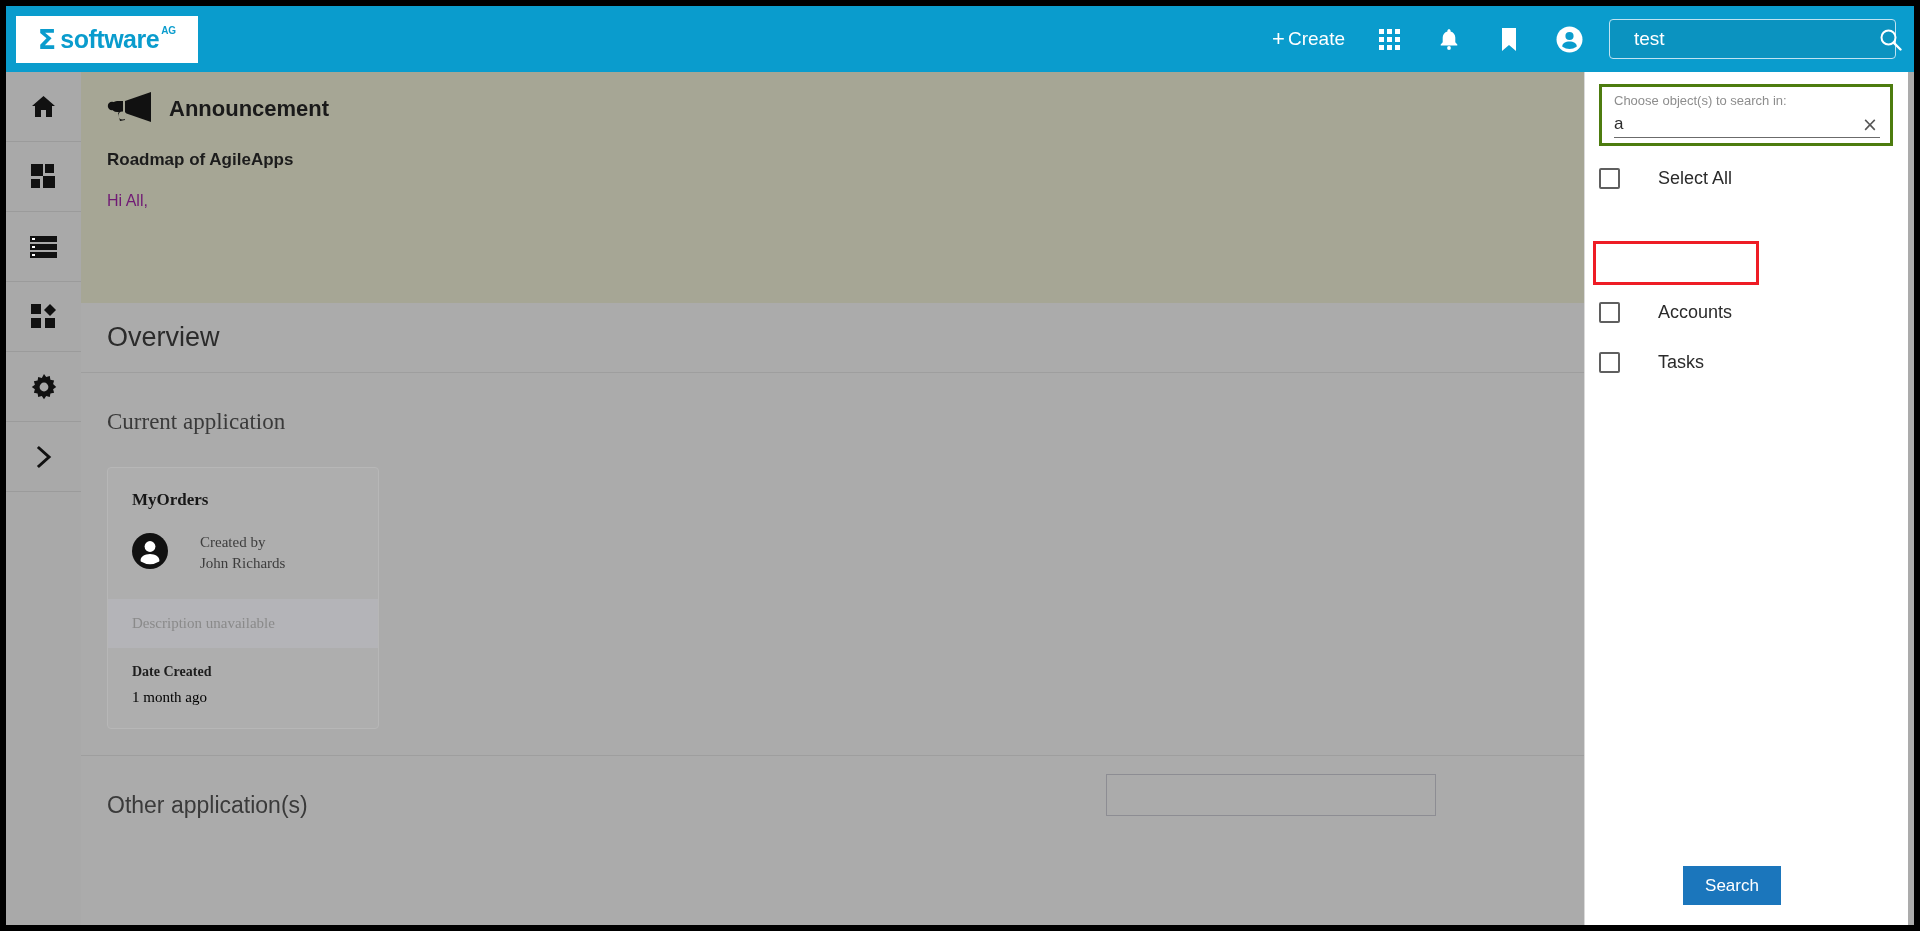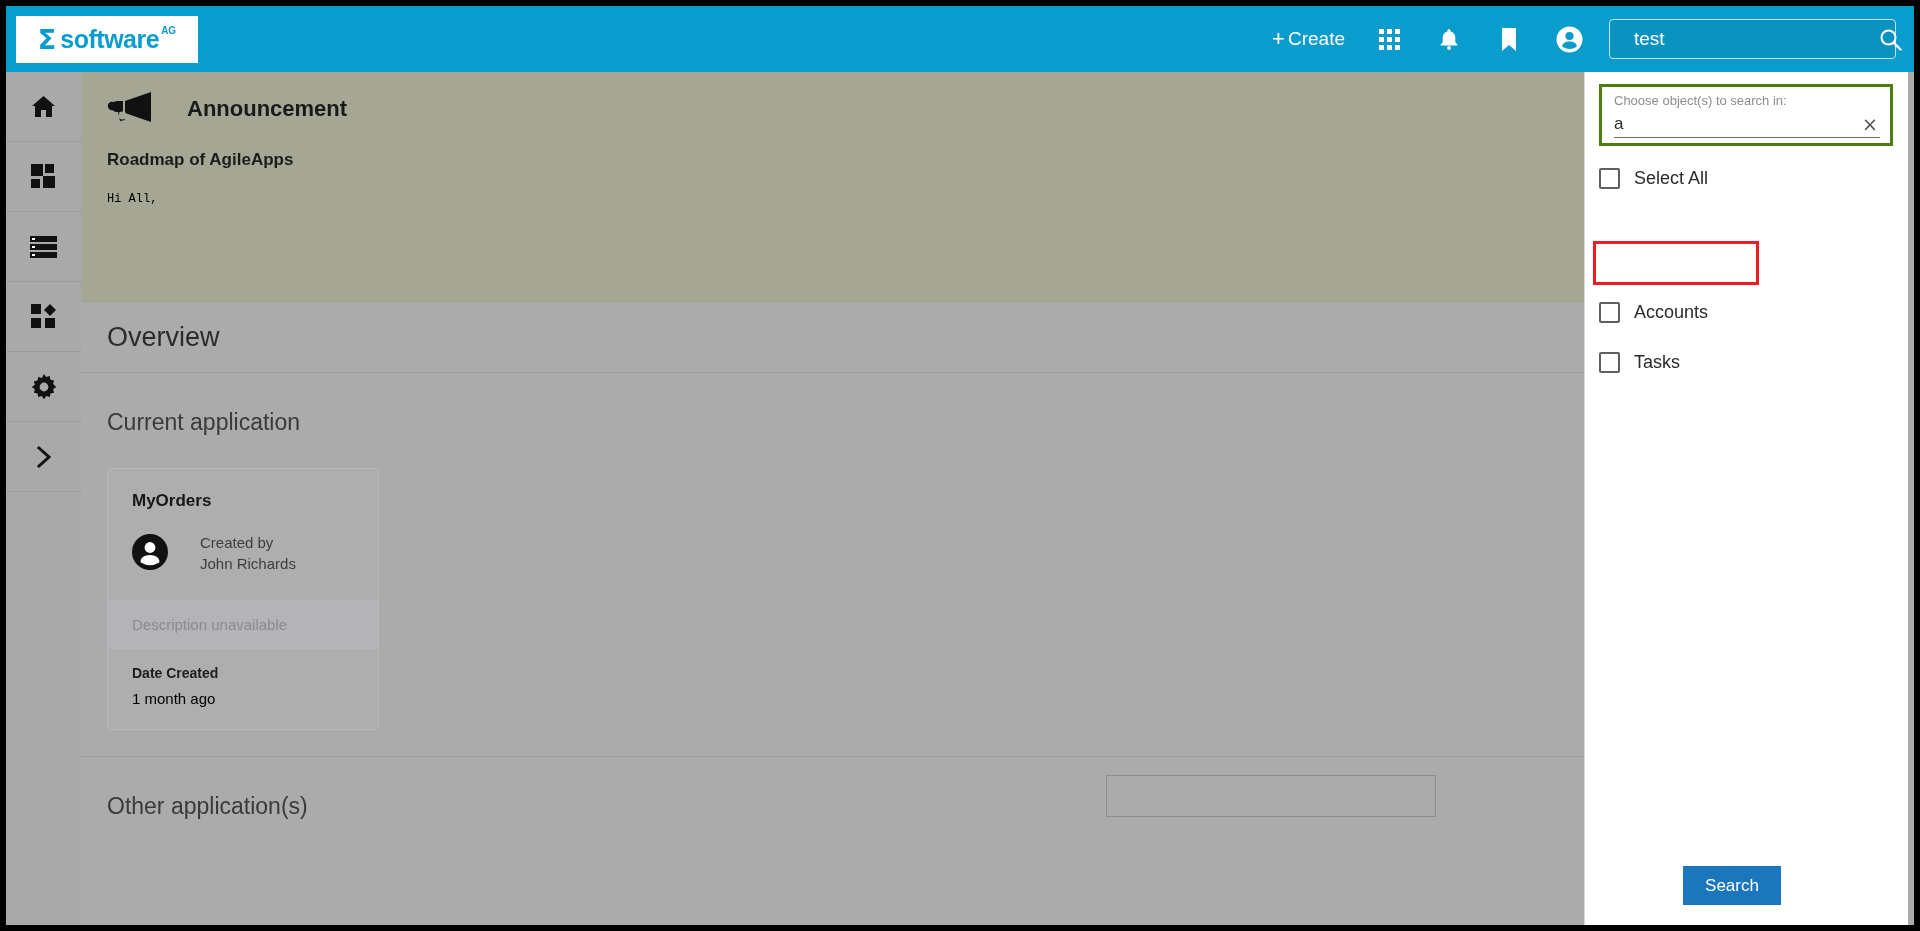--- a/index.html
+++ b/index.html
@@ -100,35 +100,35 @@
     width: 1833px; height: 859px;
     background: #ababab;
     overflow: hidden;
   }
   .announce {
     width: 1504px; height: 231px;
     background: #a6a695;
     padding: 18px 26px 0 26px;
   }
   .announce-head {
-    display: flex; align-items: center; gap: 32px; margin-bottom: 22px;
+    display: flex; align-items: center; gap: 14px; margin-bottom: 22px;
   }
   .announce-title { font-size: 22px; font-weight: bold; color: #1a1a1a; }
   .announce-sub { font-size: 17px; font-weight: bold; color: #1c1c1c; margin-bottom: 22px; }
-  .announce-body { font-size: 12px; color: #000000; font-family: Liberation Mono, monospace; }
+  .announce-body { font-size: 16px; color: #701a75; }
 
   .overview-bar {
     width: 1504px; height: 70px;
     display: flex; align-items: center;
     padding-left: 26px;
     border-bottom: 1px solid #9e9e9e;
   }
   .overview-title { font-size: 27px; color: #2b2b2b; font-weight: 400; }
 
-  .section-pad { padding: 36px 0 0 26px; }
+  .section-pad { padding: 36px 0 0 26px; font-family: Liberation Serif, serif; }
   .section-title { font-size: 23px; color: #3a3a3a; font-weight: 400; }
 
   .app-card {
     margin-top: 32px;
     width: 272px;
     border: 1px solid #b7b7b7;
     border-radius: 4px;
     background: #aeaeae;
   }
   .app-card-top { padding: 22px 24px 26px 24px; }
@@ -194,21 +194,21 @@
     font-size: 17px; color: #2d2d2d;
     font-family: "Liberation Sans", sans-serif;
   }
   .panel-clear {
     cursor: pointer; color: #555; font-size: 19px;
     line-height: 1; padding: 0 2px; font-family: "DejaVu Sans", sans-serif;
   }
 
   .opt-row {
     position: absolute; left: 14px;
-    display: flex; align-items: center; gap: 14px;
+    display: flex; align-items: center; gap: 38px;
     cursor: pointer; user-select: none;
   }
   .chk {
     width: 21px; height: 21px;
     border: 2px solid #5f5f5f; border-radius: 2px;
     background: #fff; flex: none;
   }
   .opt-label { font-size: 18px; color: #2b2b2b; }
   .opt-highlight {
     position: absolute; left: 8px; top: 222px;

